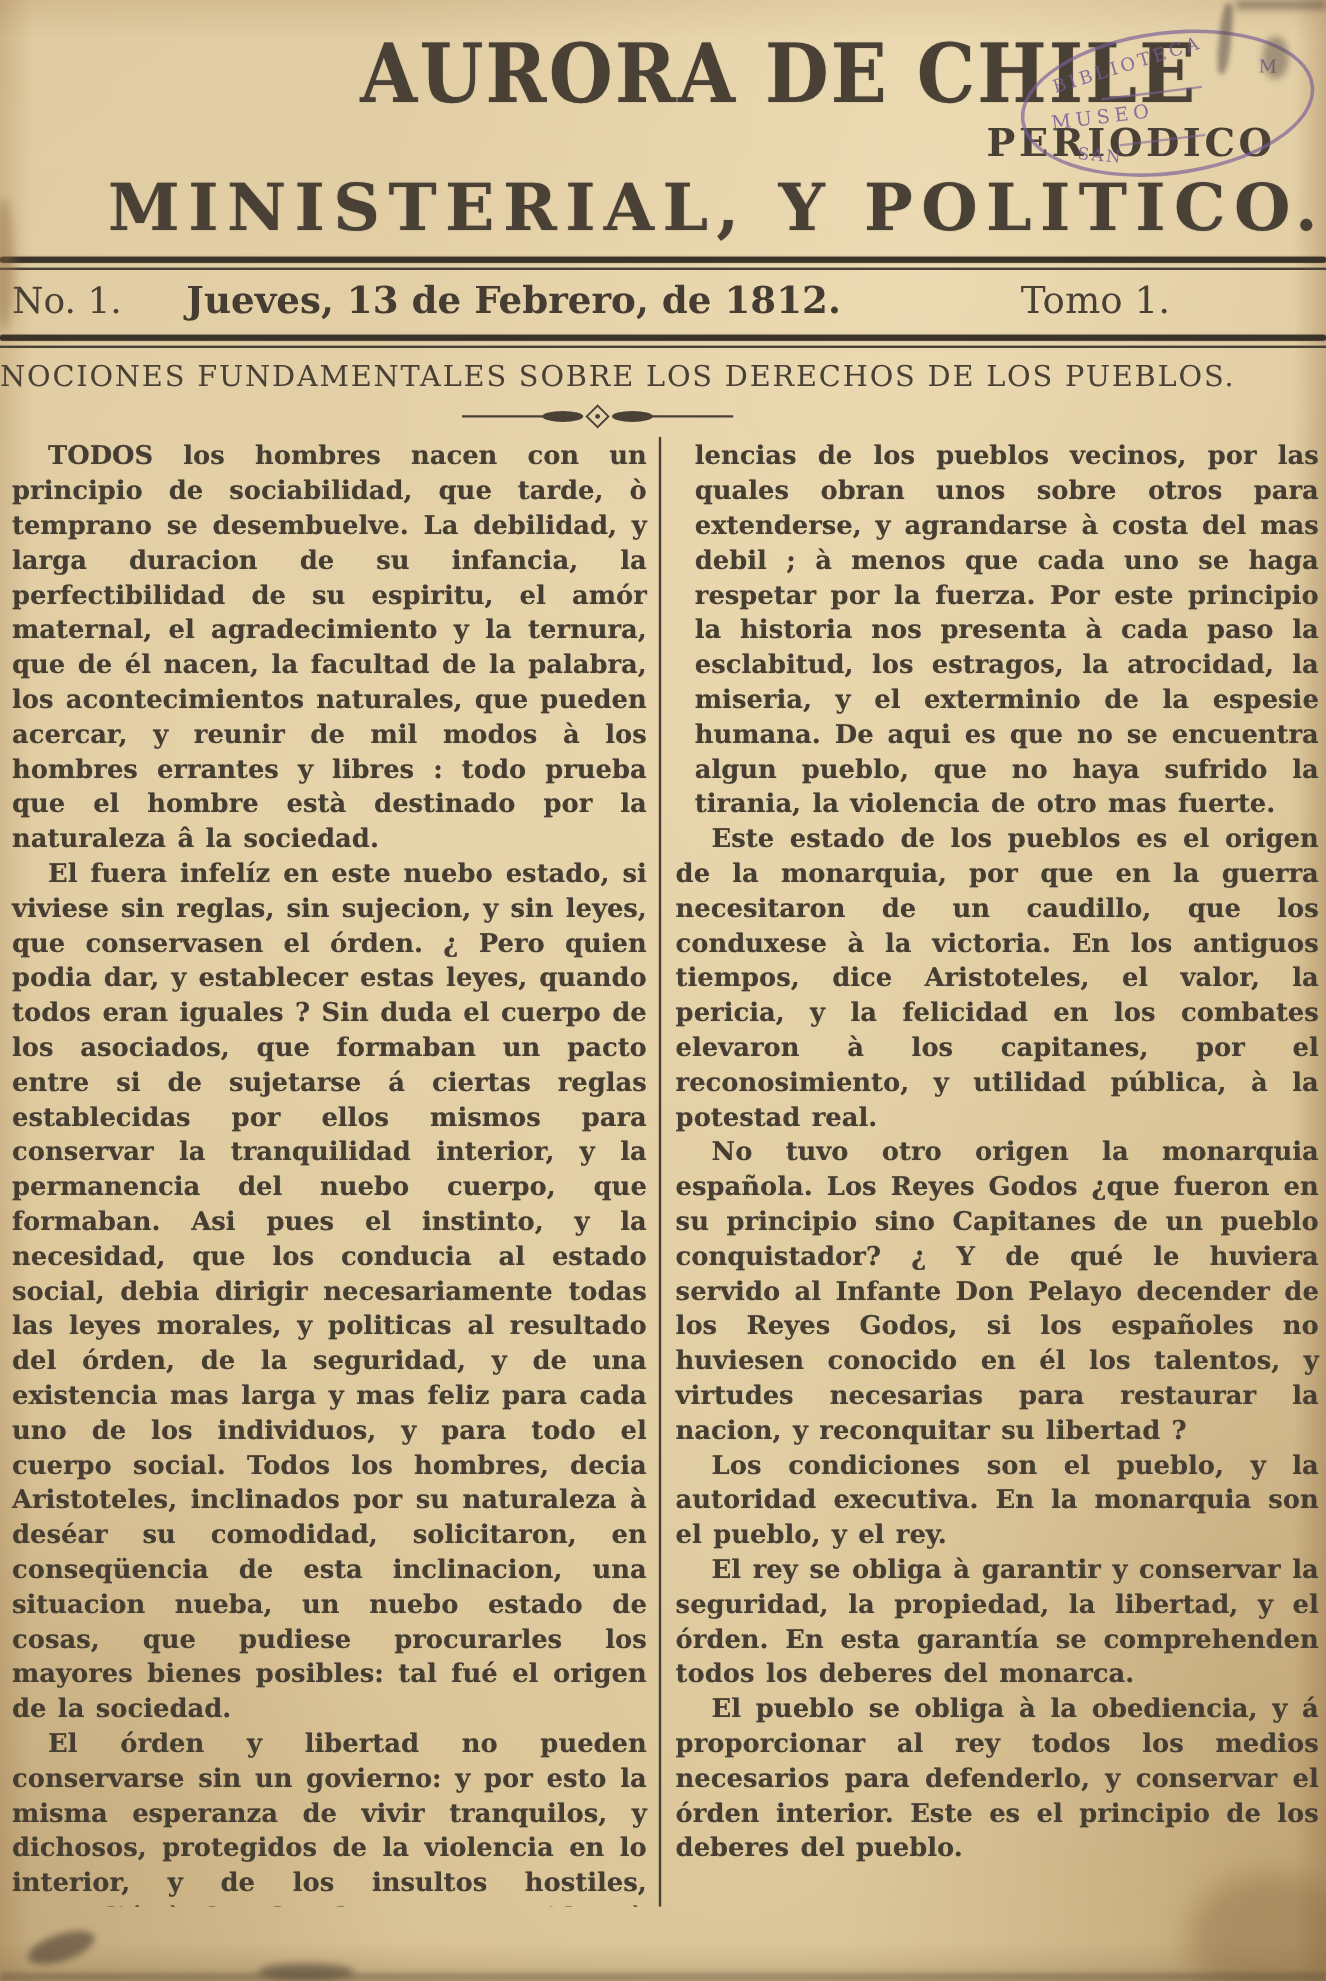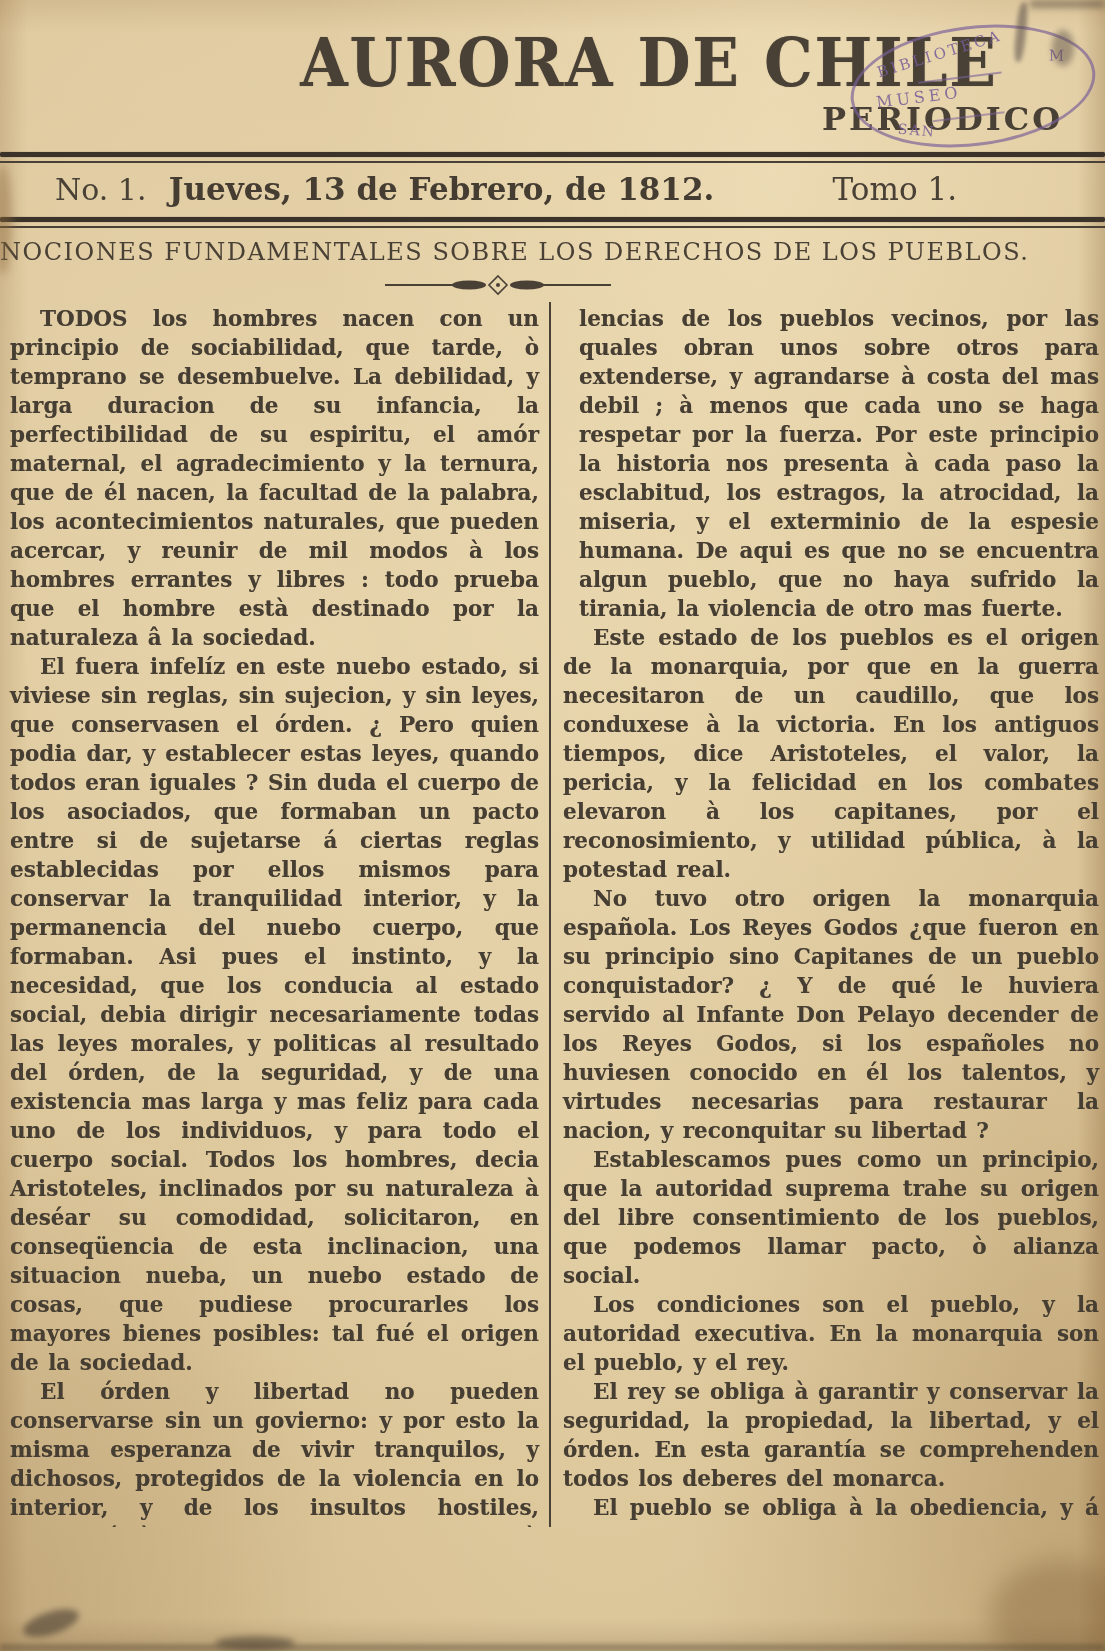--- a/index.html
+++ b/index.html
@@ -34,22 +34,21 @@
     color:#4a4136;text-shadow:0 0 1px rgba(74,65,54,0.5);
     white-space:nowrap;
   }
   .double-rule{margin:0;border:none;}
   .double-rule .bar-thick{height:5px;background:#3b3329;border-radius:2px;box-shadow:0 0 1px rgba(59,51,41,.8);}
   .double-rule .bar-thin{height:2px;background:#4a4136;margin-top:4px;}
   .rule-top{margin-top:14px;}
   .rule-bottom{margin-top:4px;}
   .issue-line{
     display:grid;grid-template-columns:auto 1fr auto;align-items:baseline;
-    padding:8px 30px 6px 10px;
-    margin-left:45px;
+    padding:8px 12px 6px 10px;
   }
   .issue-number{font-size:30px;color:#4a4136;}
   .issue-date{font-size:31px;font-weight:bold;text-align:center;
     transform:translateX(-48px);color:#453d32;}
   .issue-volume{font-size:31px;margin-right:118px;color:#4a4136;}
   .article-heading{
     font-size:24px;letter-spacing:1.5px;margin-top:10px;
     color:#4a4136;
   }
   .ornament{display:block;margin:8px auto 0;transform:translateX(-55px);}
@@ -95,20 +94,21 @@
   .a-bottom-right{top:1560px;left:990px;width:140px;height:110px;border-radius:50%;
     background:rgba(120,88,50,0.35);filter:blur(12px);}
   .a-bottom-edge{top:1644px;left:0;width:1105px;height:7px;background:rgba(75,62,45,0.35);filter:blur(2px);}
 </style>
 </head>
 <body>
 
 <div class="masthead">
   <div class="paper-title">AURORA DE CHILE</div>
   <div class="paper-subtitle">PERIODICO</div>
+  <div class="paper-subtitle2">MINISTERIAL, Y POLITICO.</div>
 </div>
 
 <div class="stamp">
   <span class="s1">BIBLIOTECA</span>
   <span class="s-m">M</span>
   <span class="s-rule1"></span>
   <span class="s2">MUSEO</span>
   <span class="s-rule2"></span>
   <span class="s3">SAN</span>
 </div>
@@ -143,21 +143,20 @@
 <div class="columns">
   <div class="column column-left">
       <p class="body-par"><span>TODOS los hombres nacen con un principio de sociabilidad, que tarde, ò temprano se desembuelve.  La debilidad, y larga duracion de su infancia, la perfectibilidad de su espiritu, el amór maternal, el agradecimiento y la ternura, que de él nacen, la facultad de la palabra, los acontecimientos naturales, que pueden acercar, y reunir de mil modos à los hombres errantes y libres : todo prueba que el hombre està destinado por la naturaleza â la sociedad.</span></p>
       <p class="body-par"><span>El fuera infelíz en este nuebo estado, si viviese sin reglas, sin sujecion, y sin leyes, que conservasen el órden.  ¿ Pero quien podia dar, y establecer estas leyes, quando todos eran iguales ?  Sin duda el cuerpo de los asociados, que formaban un pacto entre si de sujetarse á ciertas reglas establecidas por ellos mismos para conservar la tranquilidad interior, y la permanencia del nuebo cuerpo, que formaban.  Asi pues el instinto, y la necesidad, que los conducia al estado social, debia dirigir necesariamente todas las leyes morales, y politicas al resultado del órden, de la seguridad, y de una existencia mas larga y mas feliz para cada uno de los individuos, y para todo el cuerpo social.  Todos los hombres, decia Aristoteles, inclinados por su naturaleza à deséar su comodidad, solicitaron, en conseqüencia de esta inclinacion, una situacion nueba, un nuebo estado de cosas, que pudiese procurarles los mayores bienes posibles:  tal fué el origen de la sociedad.</span></p>
       <p class="body-par"><span>El órden y libertad no pueden conservarse sin un govierno: y por esto la misma esperanza de vivir tranquilos, y dichosos, protegidos de la violencia en lo interior, y de los insultos hostiles, compelió à los hombres ya reunidos à depender, por un consentimiento libre, de una autoridad pública.  En virtud de este consentimiento se erigió la </span><em>Protestad Suprema</em><span>, y su exercicio se confió à uno, ò à muchos individuos del mismo cuerpo social.</span></p>
     </div>
   <div class="column column-right">
       <p class="body-par no-indent"><span>lencias de los pueblos vecinos, por las quales obran unos sobre otros para extenderse, y agrandarse à costa del mas debil ; à menos que cada uno se haga respetar por la fuerza.  Por este principio la historia nos presenta à cada paso la esclabitud, los estragos, la atrocidad, la miseria, y el exterminio de la espesie humana.  De aqui es que no se encuentra algun pueblo, que no haya sufrido la tirania, la violencia de otro mas fuerte.</span></p>
       <p class="body-par"><span>Este estado de los pueblos es el origen de la monarquia, por que en la guerra necesitaron de un caudillo, que los conduxese à la victoria.  En los antiguos tiempos, dice Aristoteles, el valor, la pericia, y la felicidad en los combates elevaron à los capitanes, por el reconosimiento, y utilidad pública, à la potestad real.</span></p>
       <p class="body-par"><span>No tuvo otro origen la monarquia española.  Los Reyes Godos ¿que fueron en su principio sino Capitanes de un pueblo conquistador?  ¿ Y de qué le huviera servido al Infante Don Pelayo decender de los Reyes Godos, si los españoles no huviesen conocido en él los talentos, y virtudes necesarias para restaurar la nacion, y reconquitar su libertad ?</span></p>
-      <p class="body-par"><span>Establescamos pues como un principio, que la autoridad suprema trahe su origen del libre consentimiento de los pueblos, que podemos llamar pacto, ò alianza social.</span></p>
       <p class="body-par"><span>Los condiciones son el pueblo, y la autoridad executiva.  En la monarquia son el pueblo, y el rey.</span></p>
       <p class="body-par"><span>El rey se obliga à garantir y conservar la seguridad, la propiedad, la libertad, y el órden.  En esta garantía se comprehenden todos los deberes del monarca.</span></p>
       <p class="body-par"><span>El pueblo se obliga à la obediencia, y á proporcionar al rey todos los medios necesarios para defenderlo, y conservar el órden interior.  Este es el principio de los deberes del pueblo.</span></p>
     </div>
 </div>
 
 <div class="artifact a-top-right-squiggle"></div>
 <div class="artifact a-top-right-blob"></div>
 <div class="artifact a-top-edge"></div>
 <div class="artifact a-left-stain"></div>

